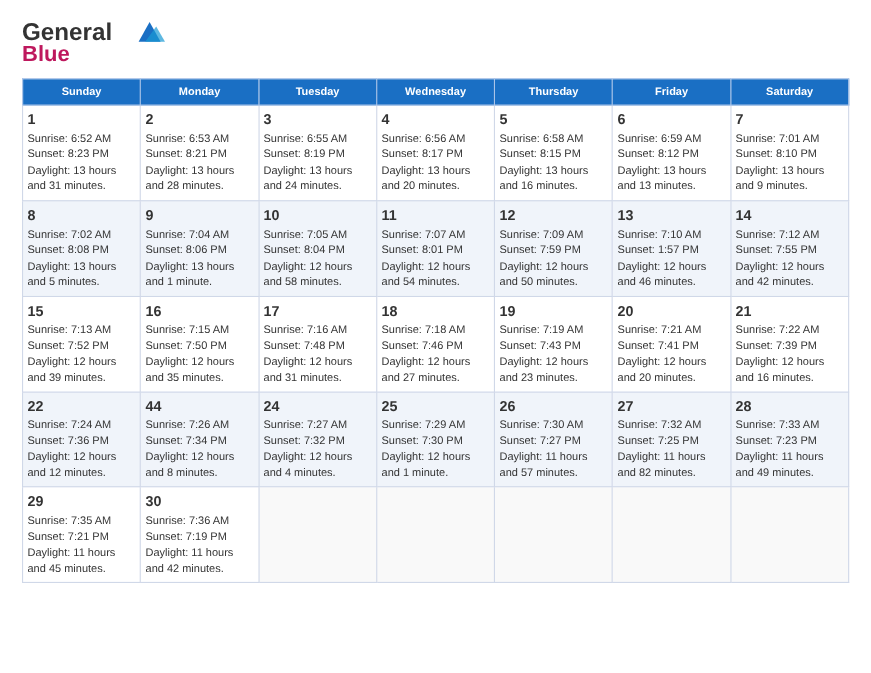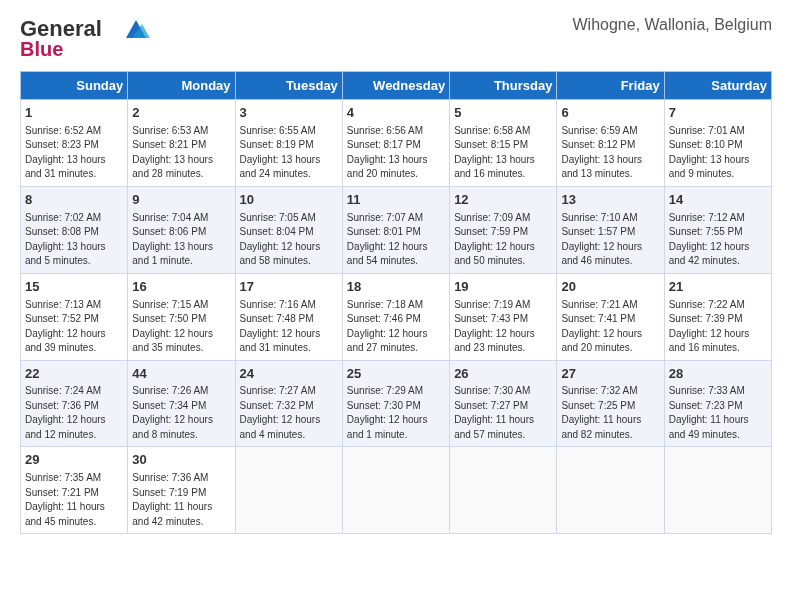--- a/index.html
+++ b/index.html
@@ -44,23 +44,23 @@
       width: 100%;
       border-collapse: collapse;
       table-layout: fixed;
     }
     thead tr {
       background-color: #1a6fc4;
       color: #fff;
     }
     thead th {
       padding: 6px 4px;
-      font-size: 13px;
+      font-size: 10px;
       font-weight: bold;
-      text-align: right;
+      text-align: center;
       border: 1px solid #aac4e8;
     }
     tbody tr {
       border-bottom: 1px solid #ccc;
     }
     tbody tr:nth-child(odd) {
       background-color: #fff;
     }
     tbody tr:nth-child(even) {
       background-color: #f0f4fa;
@@ -92,21 +92,20 @@
       <div style="display:flex;align-items:center;gap:20px;">
         <span style="font-size:22px;font-weight:bold;color:#333;">General</span>
         <svg width="28" height="22" viewBox="0 0 28 22">
           <polygon points="4,20 14,2 24,20" fill="#1a6fc4"></polygon>
           <polygon points="10,20 20,6 28,20" fill="#1a9ad4" opacity="0.7"></polygon>
         </svg>
       </div>
       <span style="font-size:20px;font-weight:bold;color:#be185d;margin-top:-4px;">Blue</span>
     </div>
     <div class="title-block">
-      <div class="location">Wihogne, Wallonia, Belgium</div>
     </div>
   </div>
 
   <table>
     <thead>
       <tr>
         <th>Sunday</th>
         <th>Monday</th>
         <th>Tuesday</th>
         <th>Wednesday</th>

